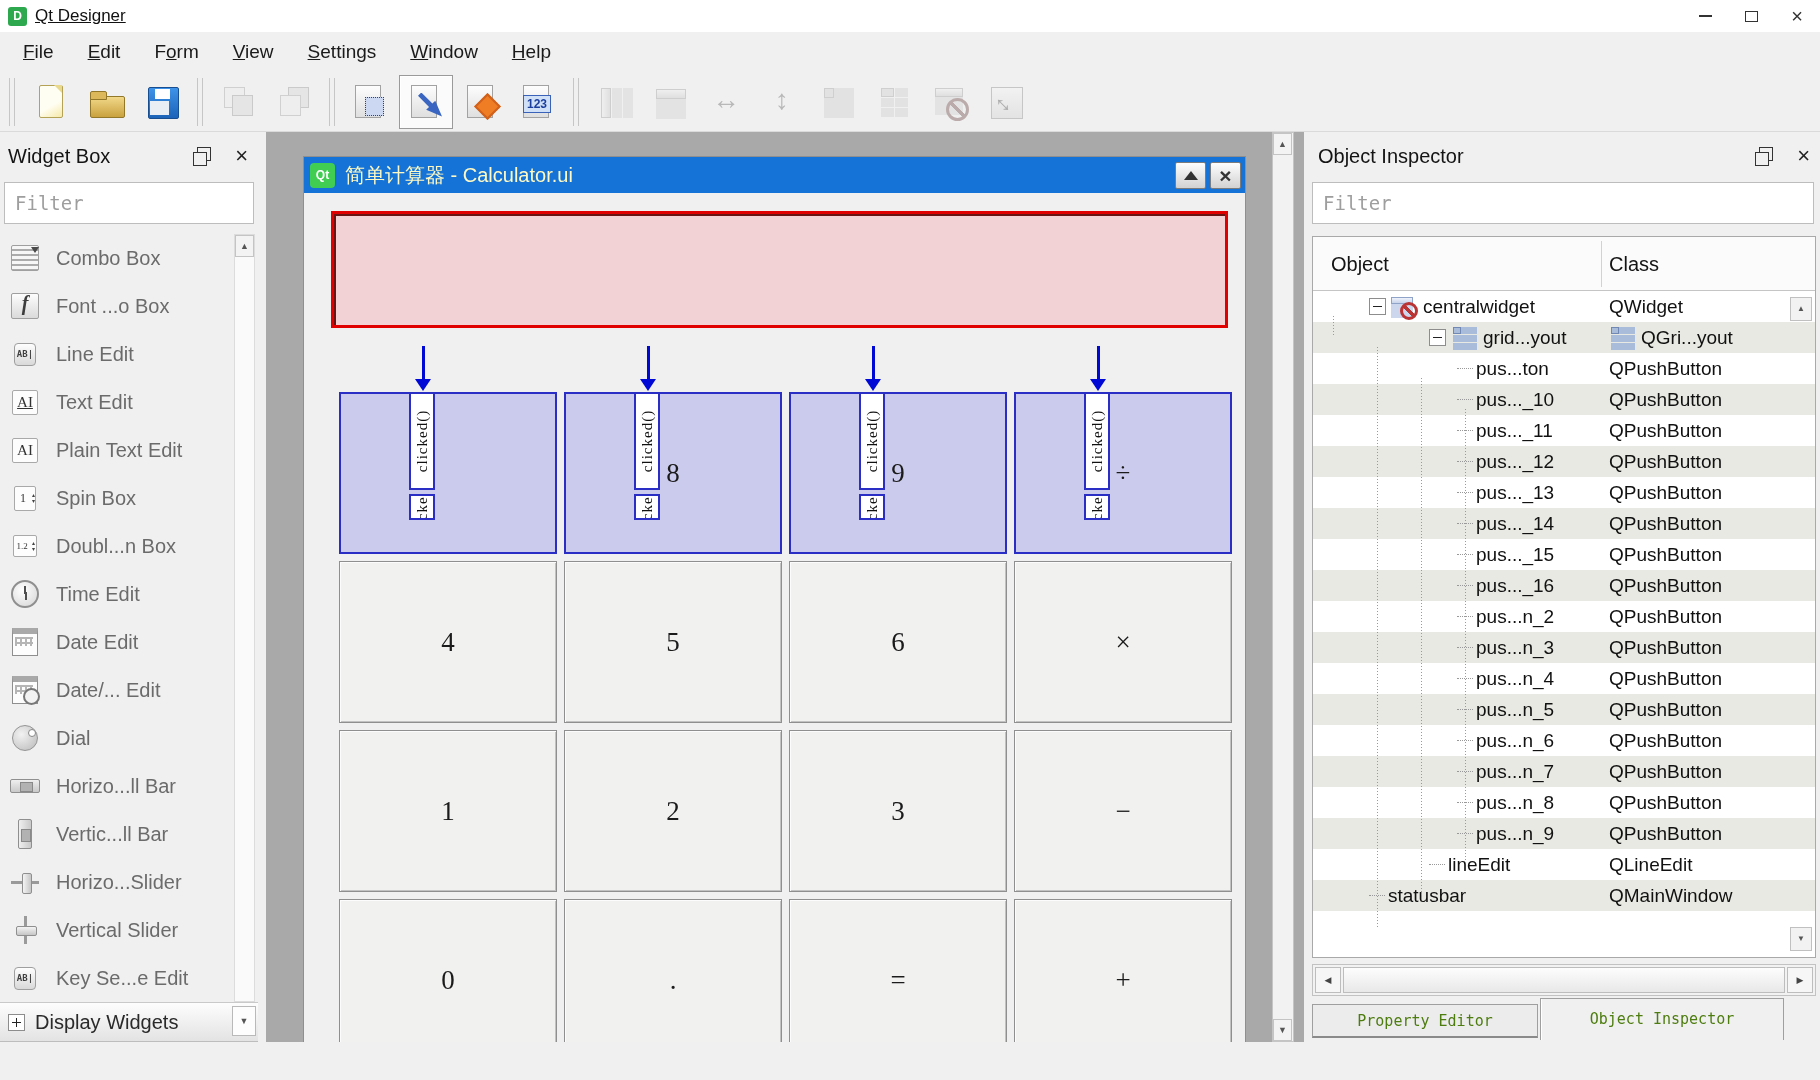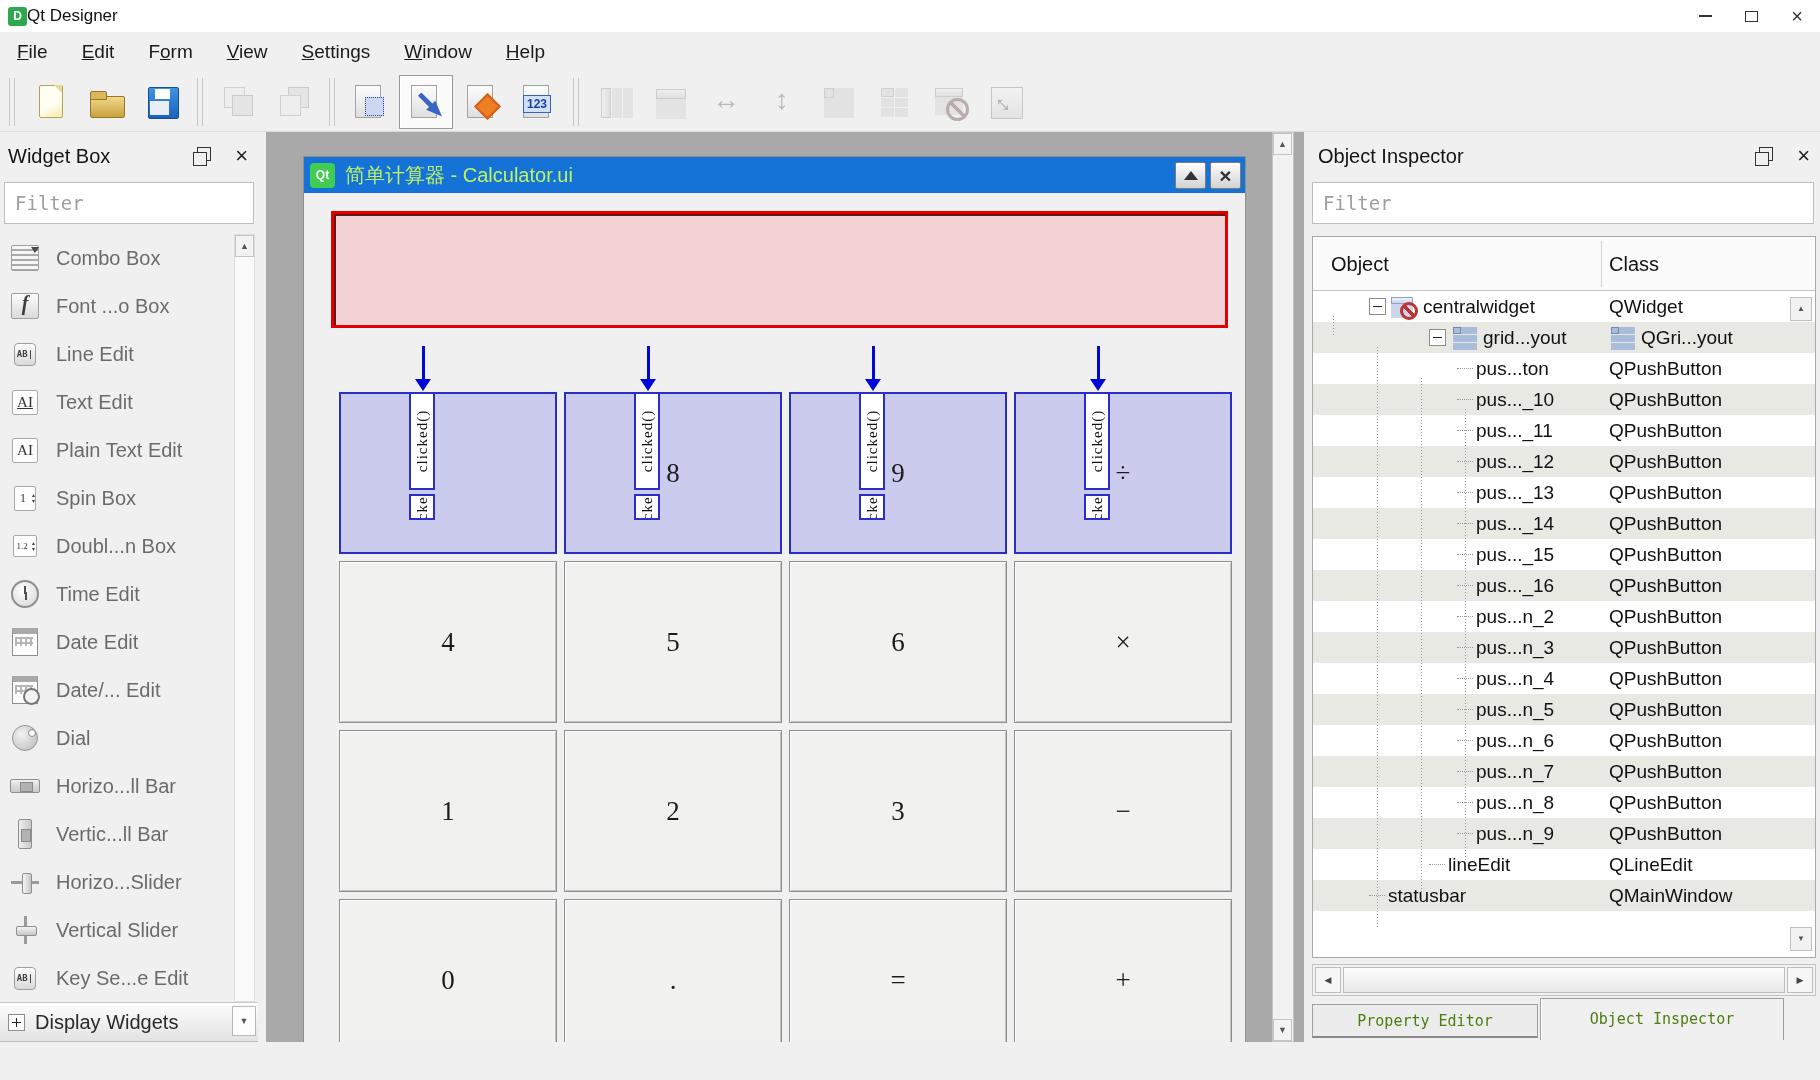--- a/index.html
+++ b/index.html
@@ -5,30 +5,30 @@
   html,body{margin:0;padding:0;background:#d8d8d8;}
   *{box-sizing:border-box;}
   #app{position:relative;width:1820px;height:1080px;background:#f0f0f0;overflow:hidden;
        font-family:"Liberation Sans",sans-serif;color:#1a1a1a;}
 
   
   #titlebar{position:absolute;left:0;top:0;width:1820px;height:32px;background:#ffffff;
             display:flex;align-items:center;}
   .app-icon{width:19px;height:19px;margin-left:8px;background:#2ea84e;border-radius:3px;
             color:#fff;font:bold 12px/19px "Liberation Sans",sans-serif;text-align:center;flex:none;}
-  .app-title{font-size:17px;color:#111;}
+  .app-title{margin-left:8px;font-size:17px;color:#111;text-decoration:underline;}
   .wc-group{margin-left:auto;display:flex;height:32px;}
   .wc{width:46px;height:32px;display:flex;align-items:center;justify-content:center;}
   .wc-min-glyph{width:13px;height:2px;background:#333;}
   .wc-max-glyph{width:13px;height:11px;border:1.5px solid #333;}
   .wc-close-glyph{font-size:20px;line-height:20px;color:#333;}
 
   
   #menubar{position:absolute;left:0;top:32px;width:1820px;height:40px;background:#f0f0f0;
-           display:flex;align-items:stretch;}
+           display:flex;align-items:stretch;padding-left:6px;}
   .menu-item{padding:0 17px;font-size:19px;line-height:40px;color:#1a1a1a;}
 
   
   #toolbar{position:absolute;left:0;top:72px;width:1820px;height:60px;background:#f0f0f0;
            border-bottom:1px solid #dadada;display:flex;align-items:center;padding-left:2px;}
   .tb-sep{display:none;width:6px;height:48px;border-left:1px solid #c6c6c6;border-right:1px solid #c6c6c6;
           margin:0 7px;flex:none;}
   .tb-sep.show{display:block;}
   .tb-btn{position:relative;width:54px;height:54px;background:transparent;border:1px solid transparent;
           margin:0 1px;flex:none;padding:0;}
@@ -139,21 +139,21 @@
   .wic-vertical-slider::after{content:"";left:6px;top:11px;width:19px;height:8px;background:linear-gradient(#f4f4f4,#c6c6c6);
       border:1px solid #8f8f8f;border-radius:2px;}
 
   
   #mdi{position:absolute;left:266px;top:132px;width:1038px;height:910px;background:#a9a9a9;overflow:hidden;}
   #mdi-vscroll{position:absolute;left:1006px;top:0;width:22px;height:910px;background:#f2f2f2;border:1px solid #c5c5c5;}
   #form-window{position:absolute;left:37px;top:24px;width:943px;height:930px;background:#f0f0f0;border:1px solid #8f8f8f;}
   #fw-title{position:absolute;left:0;top:0;width:100%;height:36px;background:#1573d8;display:flex;align-items:center;}
   .qt-badge{width:25px;height:25px;margin-left:6px;background:#41cd52;border-radius:4px;color:#fff;
             font:bold 12px/25px "Liberation Sans",sans-serif;text-align:center;flex:none;}
-  .fw-title-text{margin-left:10px;color:#bef264;font-size:20px;white-space:nowrap;overflow:hidden;flex:1 1 auto;}
+  .fw-title-text{margin-left:10px;color:#fef9c3;font-size:20px;white-space:nowrap;overflow:hidden;flex:1 1 auto;}
   .mdi-btn{width:31px;height:27px;margin-right:4px;background:linear-gradient(#fefefe,#d2d2d2);border:1px solid #7c7c7c;
            border-radius:2px;display:flex;align-items:center;justify-content:center;flex:none;padding:0;}
   .tri-up{width:0;height:0;border-left:7px solid transparent;border-right:7px solid transparent;border-bottom:9px solid #333;}
   .mdi-close-glyph{font-size:21px;line-height:21px;color:#333;font-weight:bold;}
   #fw-body{position:absolute;left:0;top:36px;right:0;bottom:0;background:#f0f0f0;}
   #lineedit-red{position:absolute;left:27px;top:18px;width:897px;height:117px;background:#f3d2d6;
                 border:3px solid #e00000;box-shadow:inset 0 2px 0 #6b1414,inset 2px 0 0 #6b1414;}
   #calc-grid{position:absolute;left:35px;top:199px;width:893px;display:grid;
              grid-template-columns:repeat(4,218px);grid-auto-rows:162px;gap:7px;}
   .calc-btn{position:relative;background:#f1f1f0;border:1px solid #8f8f8f;

